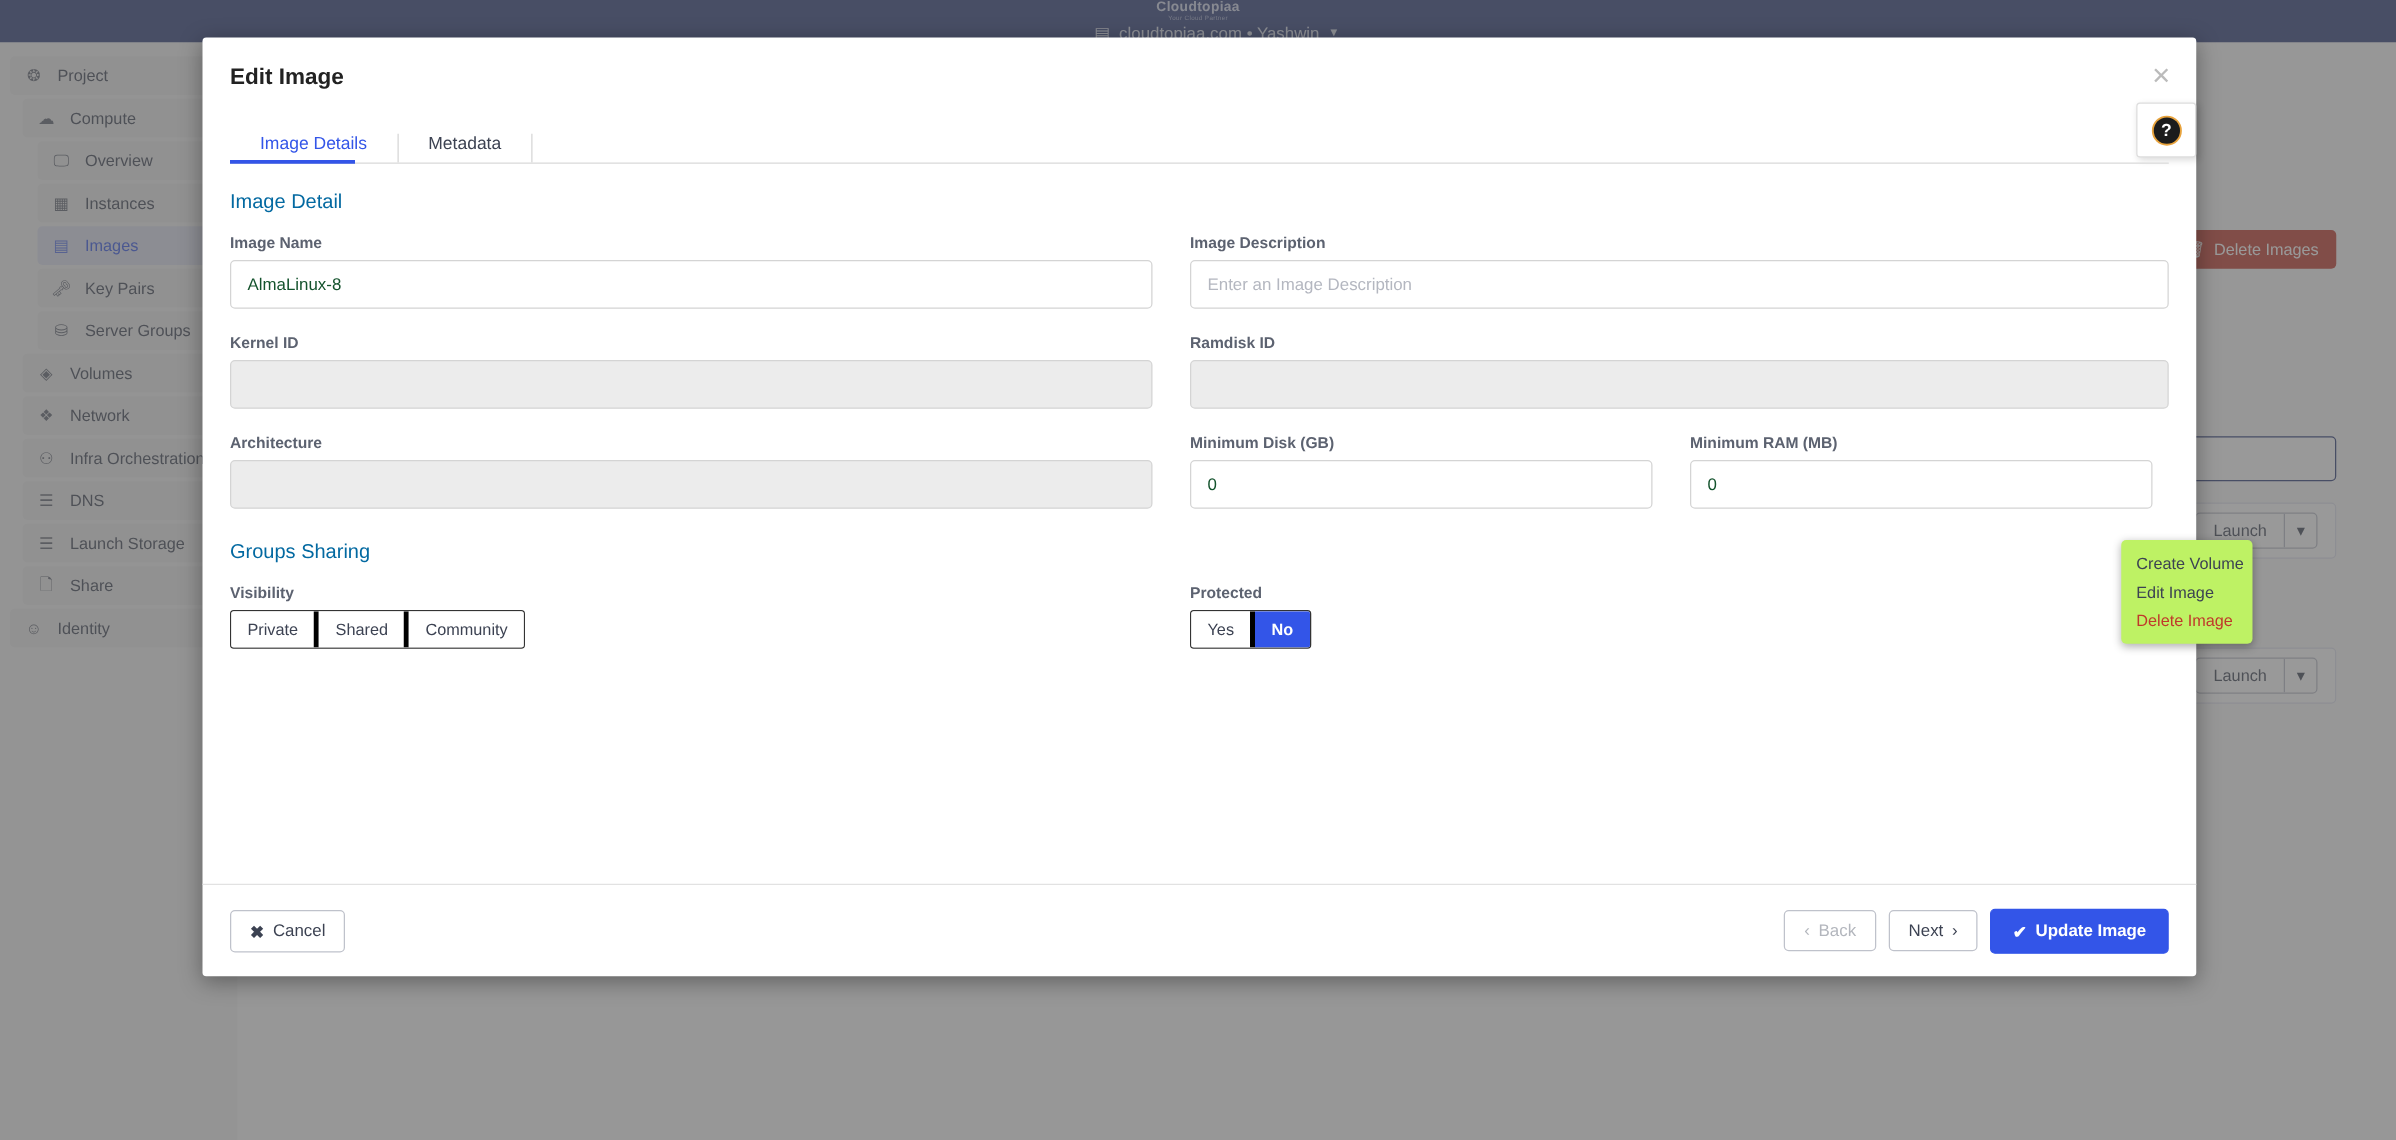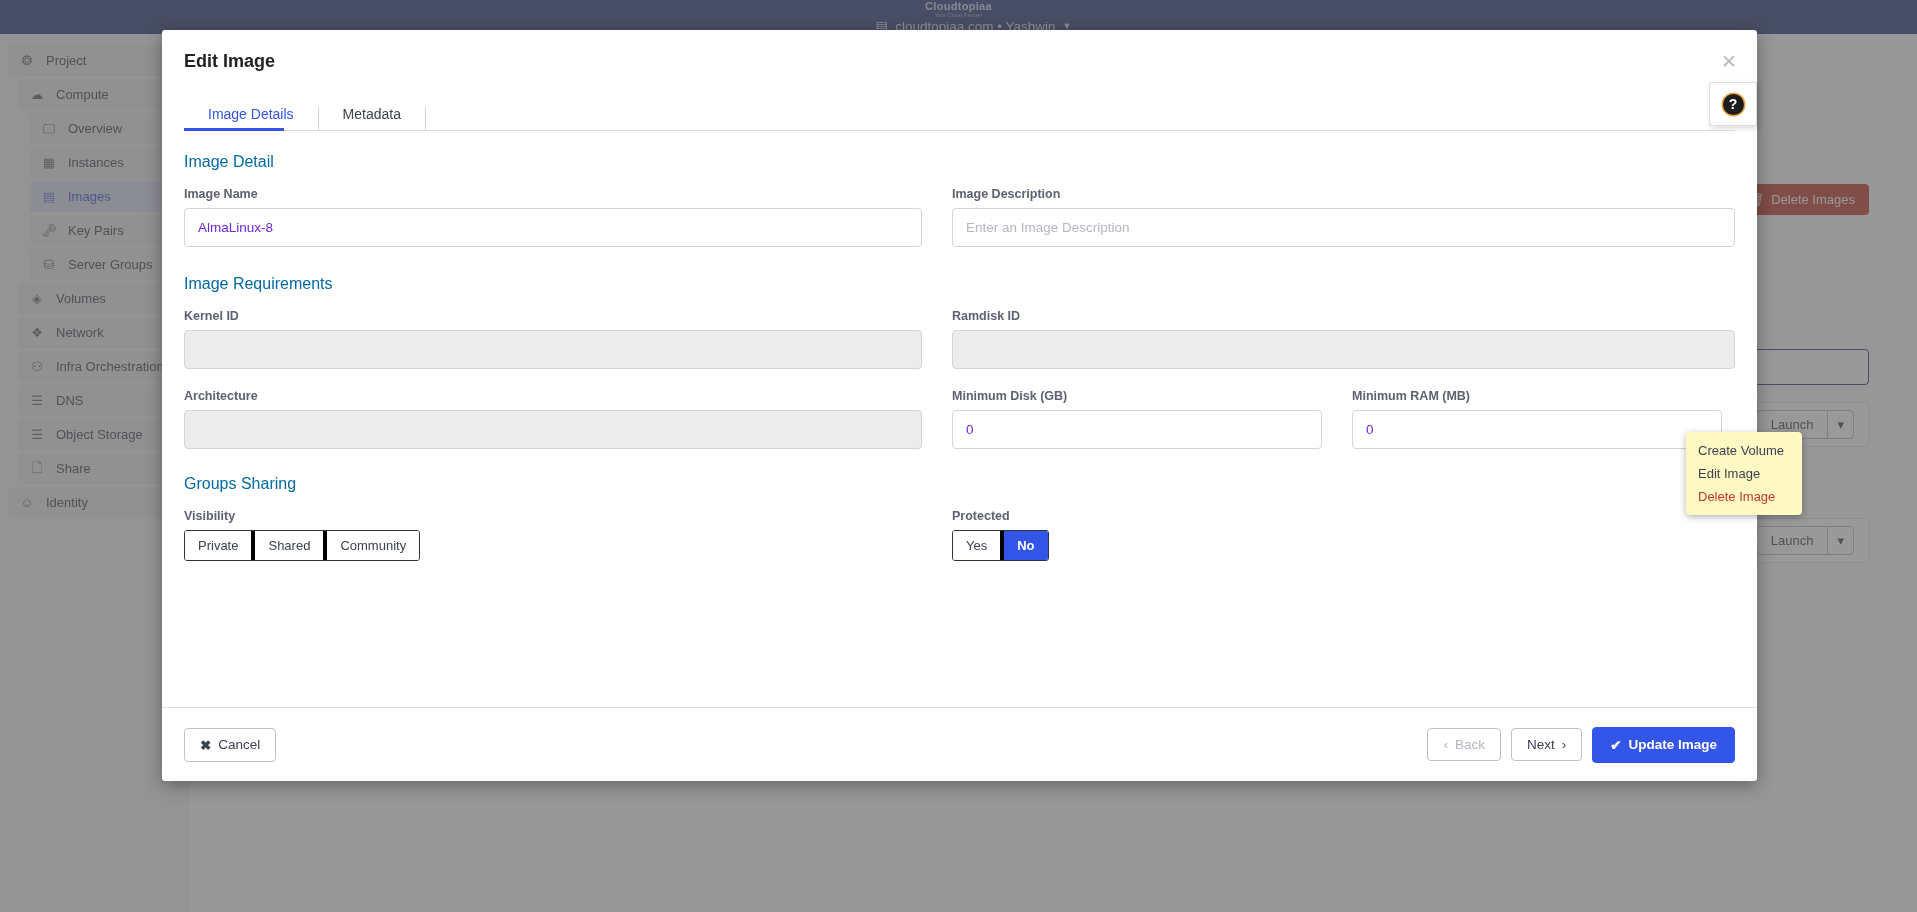--- a/index.html
+++ b/index.html
@@ -70,22 +70,22 @@
   .trow .c.w2 { width:150px; }
   .trow .sz { margin-left:auto; margin-right:22px; }
   .launch {
     display:flex; border:1px solid #b9bcc7; border-radius:4px; overflow:hidden;
     background:#fff; font-size:13px;
   }
   .launch .lb { padding:6px 14px; color:#3c4252; }
   .launch .ld { padding:6px 9px; border-left:1px solid #b9bcc7; color:#3c4252; }
   .row-spacer { height:52px; }
   .drop-menu {
-    position:absolute; top:398px; right:115px; width:116px;
-    background:#fef9c3; border-radius:4px; box-shadow:0 2px 7px rgba(0,0,0,.3);
+    position:absolute; top:398px; right:115px; width:105px;
+    background:#bef264; border-radius:4px; box-shadow:0 2px 7px rgba(0,0,0,.3);
     padding:7px 0; font-size:13px; z-index:5;
   }
   .drop-menu div { padding:4px 12px; color:#3c4252; white-space:nowrap; }
   .drop-menu div.danger { color:#c0392b; }
 
   .scrim { position:absolute; inset:0; background:rgba(90,90,90,.62); }
 
   
   .modal {
     position:absolute; left:162px; top:30px; width:1595px; height:751px;
@@ -122,21 +122,21 @@
   .m-body { flex:1; padding:18px 22px 0 22px; overflow:hidden; }
   .sec-title { font-size:16px; color:#0369a1; margin:4px 0 16px 0; }
   .grid2 { display:flex; gap:0; }
   .colL { width:768px; padding-right:30px; }
   .colR { flex:1; display:flex; gap:30px; }
   .fld { margin-bottom:20px; }
   .lbl { font-size:12.5px; font-weight:bold; color:#5c6270; margin-bottom:7px; display:block; }
   .req { color:#3355e8; font-size:11px; vertical-align:super; }
   .inp {
     width:100%; height:39px; border:1px solid #d4d4d4; border-radius:4px;
-    background:#fff; font-size:13.5px; color:#6d28d9; padding:0 13px;
+    background:#fff; font-size:13.5px; color:#14532d; padding:0 13px;
     display:flex; align-items:center; font-family:"Liberation Sans", sans-serif;
   }
   .inp.disabled { background:#ececec; }
   .inp.ph { color:#b4b7c0; }
   .sel-wrap { position:relative; }
   .sel-wrap .chev {
     position:absolute; right:14px; top:12px; color:#555; font-size:12px; pointer-events:none;
   }
   .seg { display:inline-flex; border:1px solid #333; border-radius:3px; overflow:hidden; }
   .seg div {
@@ -234,21 +234,21 @@
       <div class="nav-item lvl1">
         <span class="nav-ic">⚇</span>
         <span>Infra Orchestration</span>
       </div>
       <div class="nav-item lvl1">
         <span class="nav-ic">☰</span>
         <span>DNS</span>
       </div>
       <div class="nav-item lvl1">
         <span class="nav-ic">☰</span>
-        <span>Object Storage</span>
+        <span>Launch Storage</span>
       </div>
       <div class="nav-item lvl1">
         <span class="nav-ic">🗋</span>
         <span>Share</span>
       </div>
       <div class="nav-item">
         <span class="nav-ic">☺</span>
         <span>Identity</span>
       </div>
     </div>
@@ -336,21 +336,20 @@
           <label class="lbl">Image Description</label>
           <div class="inp ph">Enter an Image Description</div>
         </div>
       </div>
     </div>
 
     <div class="grid2">
       <div class="colR"></div>
     </div>
 
-    <div class="sec-title" style="margin-top:8px;">Image Requirements</div>
     <div class="grid2">
       <div class="colL">
         <div class="fld">
           <label class="lbl">Kernel ID</label>
           <div class="inp disabled"></div>
         </div>
       </div>
       <div class="colR">
         <div class="fld" style="flex:1">
           <label class="lbl">Ramdisk ID</label>

